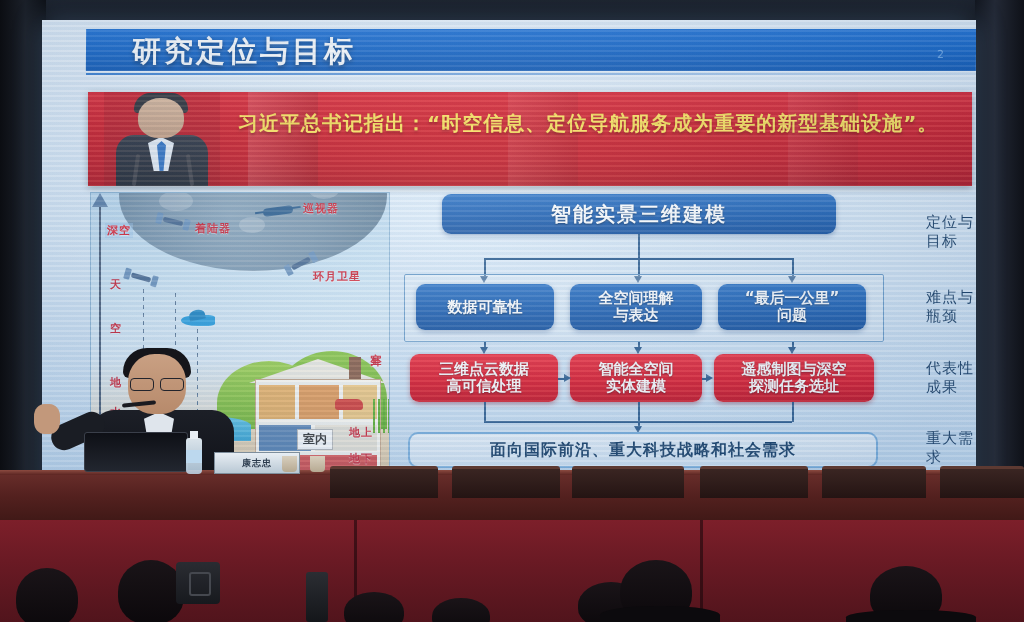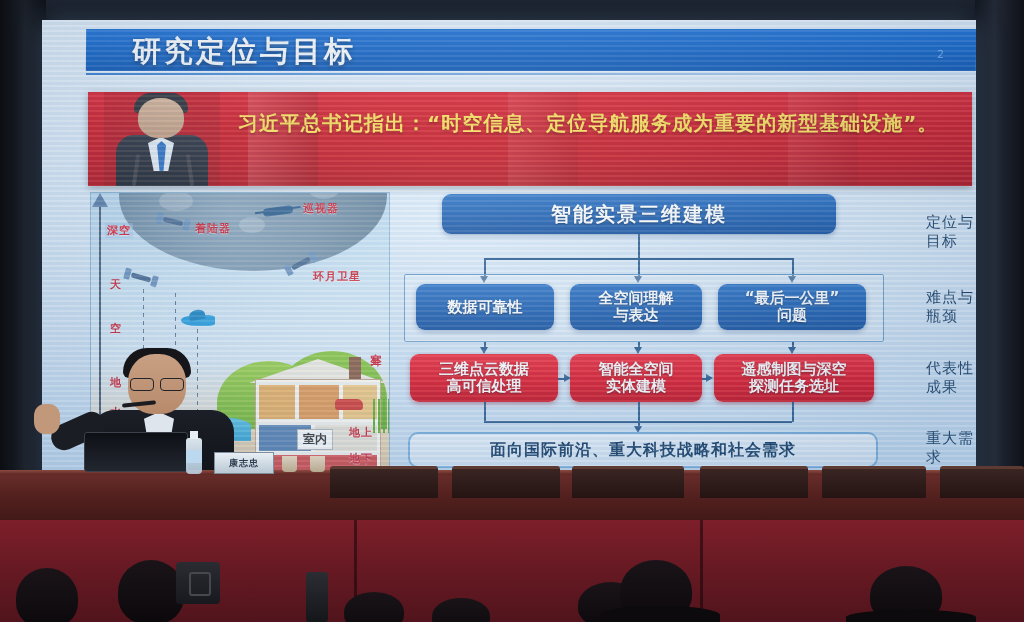--- a/index.html
+++ b/index.html
@@ -191,21 +191,21 @@
       border-radius:14px;background:#1a1d24;transform:rotate(-24deg);}
   .sp-hand{position:absolute;left:-62px;top:52px;width:26px;height:30px;border-radius:40%;
       background:#c2987b;}
   .laptop{position:absolute;left:84px;top:432px;width:104px;height:40px;
       background:linear-gradient(180deg,#0e1016,#22262f);border:1px solid #3a3f4a;border-radius:3px;}
   .bottle{position:absolute;left:186px;top:438px;width:16px;height:36px;
       background:linear-gradient(180deg,rgba(235,245,252,.92),rgba(190,215,235,.85));
       border-radius:3px 3px 4px 4px;}
   .bottle::before{content:"";position:absolute;left:4px;top:-7px;width:8px;height:8px;background:#e8eef4;}
   .bottle-lbl{position:absolute;left:0;top:12px;width:16px;height:13px;background:#bcd8ee;}
-  .nameplate{position:absolute;left:214px;top:452px;width:60px;height:22px;
+  .nameplate{position:absolute;left:214px;top:452px;width:86px;height:22px;
       background:linear-gradient(180deg,#e8eef4,#b9c8d4);border:1px solid #7e8e9c;
       display:flex;align-items:center;justify-content:center;}
   .nameplate span{font-size:9px;color:#2a3a4c;font-weight:bold;letter-spacing:1px;}
   .cup{position:absolute;top:456px;width:15px;height:16px;
       background:linear-gradient(180deg,#d8cfbe,#b6a992);border-radius:0 0 4px 4px;}
   .cup.c1{left:282px;} .cup.c2{left:310px;}
 
   
   .chair{position:absolute;top:466px;height:32px;
       background:linear-gradient(180deg,#3a2522,#241413);border-radius:3px 3px 0 0;

